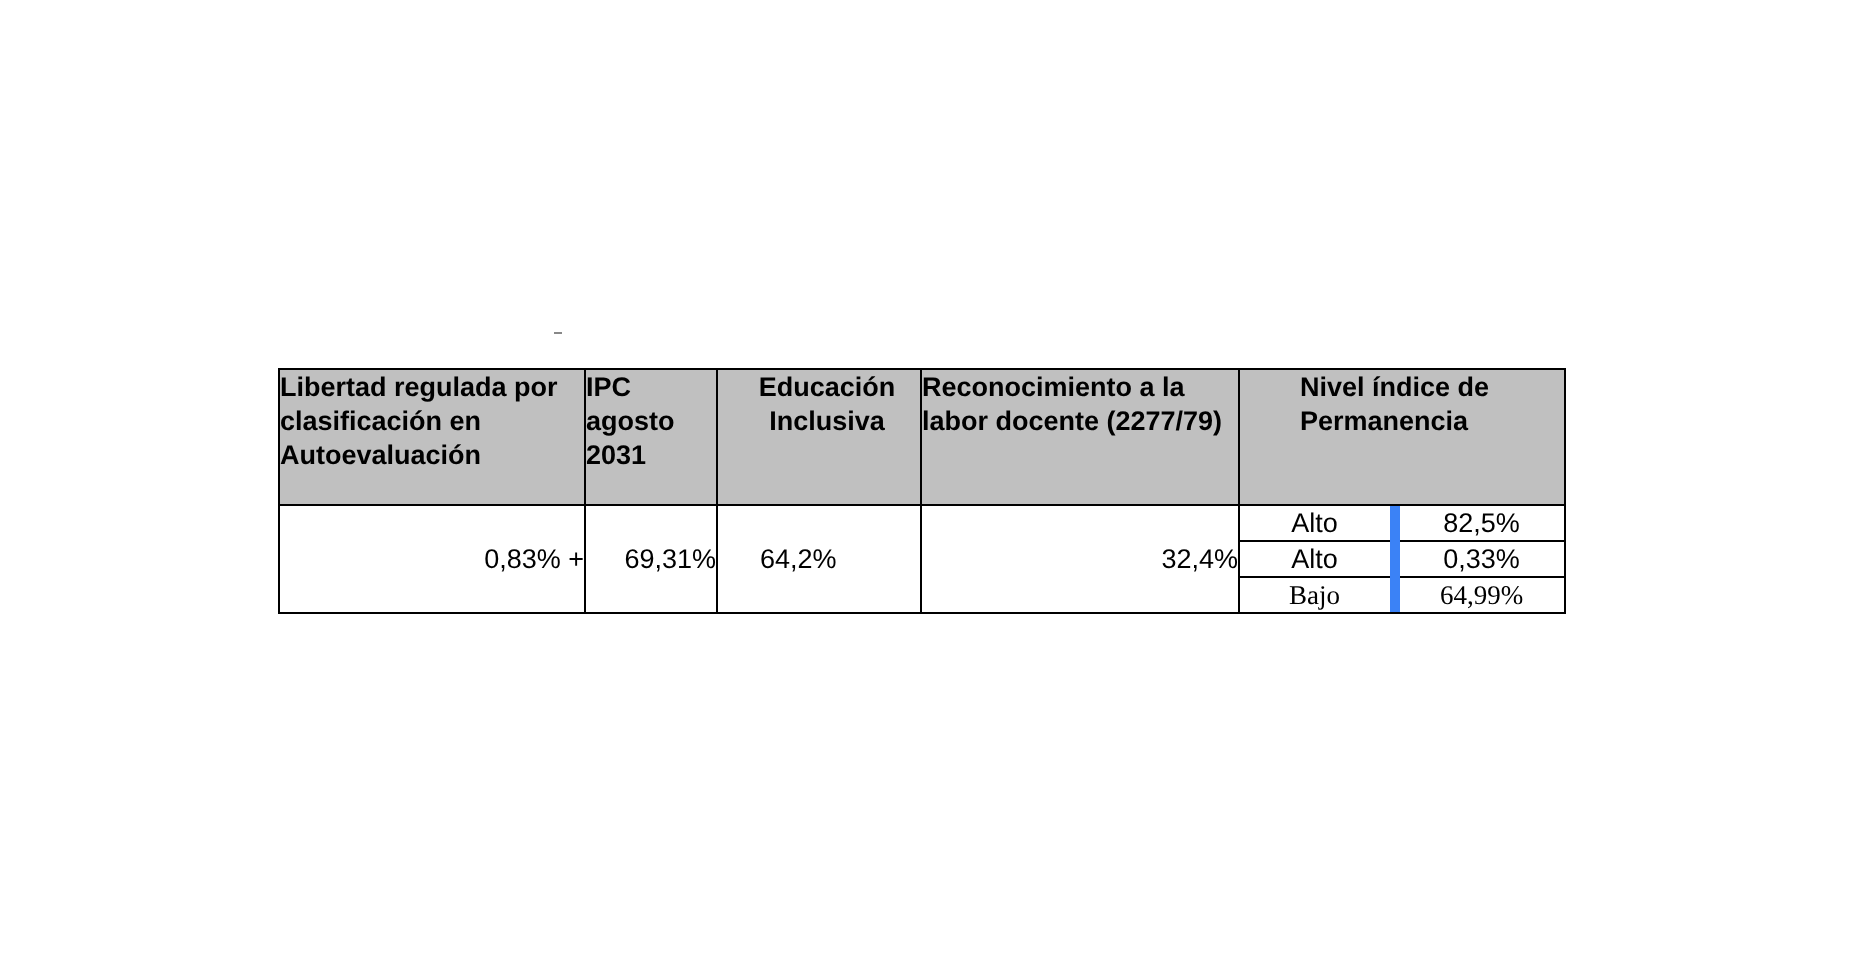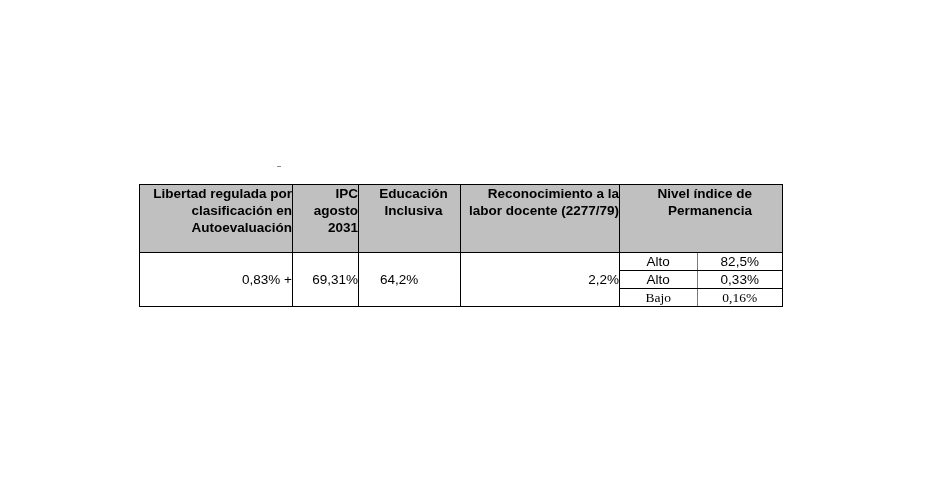--- a/index.html
+++ b/index.html
@@ -1,26 +1,26 @@
 <!DOCTYPE html>
 <html><head>
 <meta charset="utf-8">
 <style>
   html, body { margin:0; padding:0; background:#ffffff; }
   body { width:936px; height:484px; position:relative; overflow:hidden; font-family:"Liberation Sans", sans-serif; color:#000; }
   .dash { position:absolute; left:277px; top:166px; width:4px; height:1px; background:#888; }
   table.main { position:absolute; left:139px; top:184px; border-collapse:collapse; table-layout:fixed; }
   table.main td, table.main th { border:1px solid #000; padding:0; }
-  th { background:#c0c0c0; font-weight:bold; font-size:13.5px; line-height:17px; vertical-align:top; text-align:right; height:67px; }
+  th { background:#c0c0c0; font-weight:bold; font-size:13.5px; line-height:17px; vertical-align:top; text-align:left; height:67px; }
   td.val { font-size:13.5px; text-align:right; vertical-align:middle; height:52px; }
   td.nest { padding:0; vertical-align:top; }
   table.sub { border-collapse:collapse; width:100%; table-layout:fixed; }
   table.sub td { border:none; border-bottom:1px solid #000; font-size:13.5px; text-align:center; height:17px; line-height:17px; padding:0; }
   table.sub tr:last-child td { border-bottom:none;font-family:Liberation Serif, serif; }
-  table.sub td.lvl { border-right:1px solid #3b82f6; }
+  table.sub td.lvl { border-right:5px solid #3b82f6; }
 </style>
 </head>
 <body>
 
 <div class="dash"></div>
 
 <table class="main">
   <colgroup>
     <col style="width:153px">
       <col style="width:66px">
@@ -33,38 +33,38 @@
     <th>Libertad regulada por clasificación en Autoevaluación</th>
     <th>IPC agosto 2031</th>
     <th style="text-align:center;padding-left:16px;padding-right:8px;">Educación Inclusiva</th>
     <th>Reconocimiento a la labor docente (2277/79)</th>
     <th style="padding:0 30px;">Nivel índice de Permanencia</th>
   </tr>
   <tr>
     <td class="val">0,83% +</td>
     <td class="val">69,31%</td>
     <td class="val" style="text-align:left;padding-left:21px;">64,2%</td>
-    <td class="val">2,2%</td>
+    <td class="val">32,4%</td>
     <td class="nest">
       <table class="sub">
         <colgroup>
               <col style="width:77px">
               <col style="width:85px">
             </colgroup>
         <tbody>
               <tr>
           <td class="lvl">Alto</td>
           <td>82,5%</td>
         </tr>
         <tr>
           <td class="lvl">Alto</td>
           <td>0,33%</td>
         </tr>
         <tr>
           <td class="lvl">Bajo</td>
-          <td>0,16%</td>
+          <td>64,99%</td>
         </tr>
       </tbody>
           </table>
     </td>
   </tr>
 </tbody>
   </table>
 
 </body></html>

